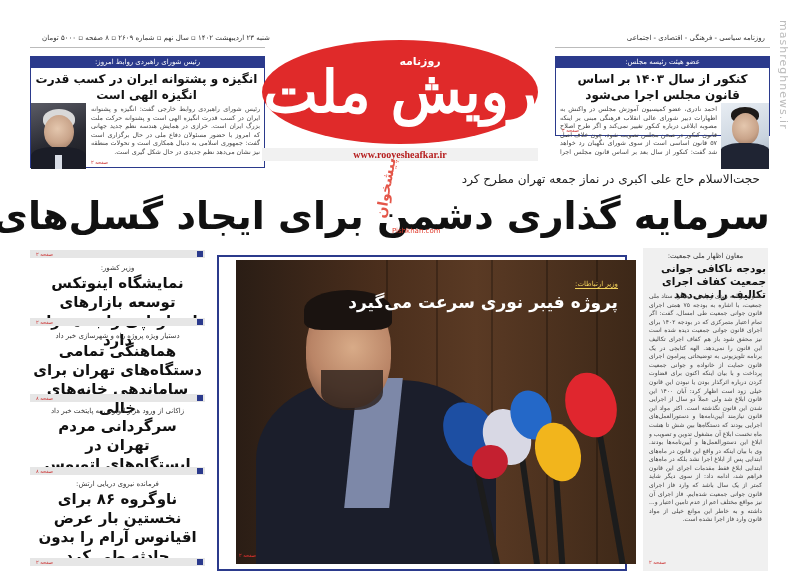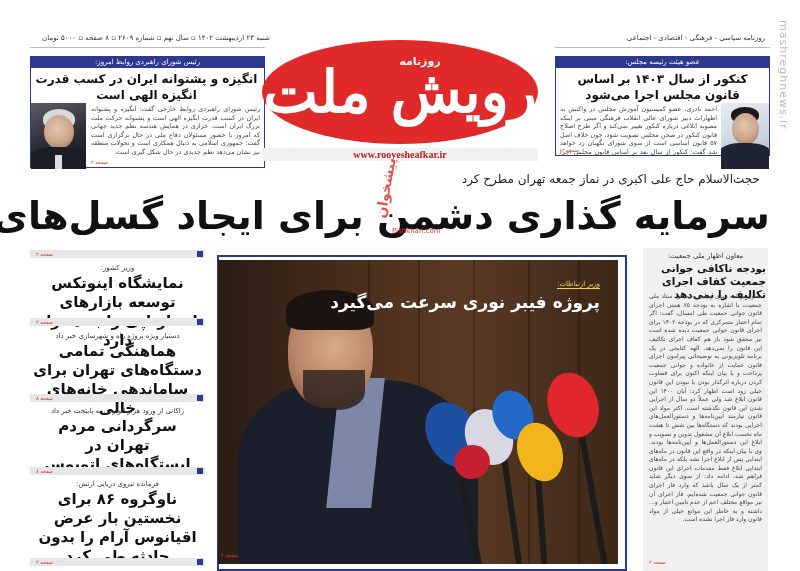--- a/index.html
+++ b/index.html
@@ -44,21 +44,21 @@
   
   .sepbar { height: 8px; background: #e6e6e6; border: 0; }
   .sepbar .sq { position: absolute; right: 2px; top: 1px; width: 6px; height: 6px; background: #2b3a8c; }
   .sepbar .ref { position: absolute; left: 6px; top: 0; font-size: 5px; color: #c33; line-height: 8px; }
   .lstory { left: 30px; width: 175px; text-align: center; }
   .lstory .kick { font-size: 7px; color: #333; line-height: 12px; }
   .lstory .title { font-size: 15px; font-weight: bold; line-height: 19px; color: #111; }
 
   
   .photo-frame { left: 217px; top: 255px; width: 410px; height: 316px; border: 2px solid #2b3a8c; background: #fff; }
-  .photo { left: 218px; top: 260px; width: 400px; height: 304px; background: linear-gradient(90deg, #2a1d15 0%, #4a2e1c 35%, #5a3a24 60%, #3d2818 100%); overflow: hidden; padding-left: 30px; }
+  .photo { left: 236px; top: 260px; width: 400px; height: 304px; background: linear-gradient(90deg, #2a1d15 0%, #4a2e1c 35%, #5a3a24 60%, #3d2818 100%); overflow: hidden; padding-left: 30px; }
   .photo .wall-line { position: absolute; top: 0; bottom: 0; width: 2px; background: rgba(0,0,0,.25); }
   .photo .person-head { position: absolute; left: 70px; top: 38px; width: 85px; height: 110px; border-radius: 45% 45% 45% 45%; background: radial-gradient(circle at 55% 45%, #d8ab88 0%, #b98466 55%, #6e4a38 100%); }
   .photo .person-hair { position: absolute; left: 68px; top: 30px; width: 88px; height: 40px; border-radius: 50% 50% 20% 20%; background: #1a1310; }
   .photo .beard { position: absolute; left: 85px; top: 110px; width: 62px; height: 40px; border-radius: 0 0 45% 45%; background: #2b1f1a; opacity: .8; }
   .photo .body { position: absolute; left: 20px; top: 120px; width: 240px; height: 200px; border-radius: 40% 40% 0 0; background: #1b1e2b; }
   .photo .shirt { position: absolute; left: 115px; top: 118px; width: 45px; height: 130px; background: #7d88a8; transform: skewX(-6deg); }
   .photo .mic { position: absolute; border-radius: 50%; }
   .photo .stem { position: absolute; width: 6px; background: #1c1c1c; transform-origin: top center; }
   .photo .kicker { position: absolute; right: 18px; top: 20px; font-size: 7px; color: #f2d25a; border-bottom: 1px solid #f2d25a; }
   .photo .title { position: absolute; right: 18px; top: 32px; font-size: 17px; font-weight: bold; color: #fff; white-space: nowrap; }
@@ -85,21 +85,21 @@
   <div class="portrait" style="left:0; top:46px; width:55px; height:66px;">
     <div class="hair" style="left:12px; top:6px; width:32px; height:20px; background:#d9d9d9;"></div>
     <div class="face" style="left:13px; top:12px; width:30px; height:34px;"></div>
     <div class="suit" style="left:0; width:55px; height:22px;"></div>
     <div class="collar" style="left:24px; bottom:0; width:7px; height:14px;"></div>
   </div>
   <div class="body" style="left:60px; right:4px; top:48px; height:54px; overflow:hidden;">رئیس شورای راهبردی روابط خارجی گفت: انگیزه و پشتوانه ایران در کسب قدرت انگیزه الهی است و پشتوانه حرکت ملت بزرگ ایران است. خرازی در همایش هندسه نظم جدید جهانی که امروز با حضور مسئولان دفاع ملی در حال برگزاری است گفت: جمهوری اسلامی به دنبال همکاری است و تحولات منطقه نیز نشان می‌دهد نظم جدیدی در حال شکل گیری است.</div>
   <div class="ref" style="left:60px; bottom:2px;">صفحه ۲</div>
 </div>
 
-<div class="abs sidebox" style="left:555px; top:56px; width:215px; height:100px;">
+<div class="abs sidebox" style="left:555px; top:56px; width:215px; height:80px;">
   <div class="banner">عضو هیئت رئیسه مجلس:</div>
   <div class="head">کنکور از سال ۱۴۰۳ بر اساس قانون مجلس اجرا می‌شود</div>
   <div class="portrait" style="right:0; top:46px; width:48px; height:66px; background:linear-gradient(160deg,#e8edf3 0%,#c9d3de 60%,#9aa7b6 100%);">
     <div class="hair" style="left:10px; top:4px; width:28px; height:16px; background:#1e1a18;"></div>
     <div class="face" style="left:11px; top:10px; width:27px; height:32px;"></div>
     <div class="suit" style="left:-2px; width:52px; height:26px; background:#1f2433;"></div>
   </div>
   <div class="body" style="left:4px; right:52px; top:48px; height:54px; overflow:hidden;">احمد نادری، عضو کمیسیون آموزش مجلس در واکنش به اظهارات دبیر شورای عالی انقلاب فرهنگی مبنی بر اینکه مصوبه ابلاغی درباره کنکور تغییر نمی‌کند و اگر طرح اصلاح قانون کنکور در صحن مجلس تصویب شود، چون خلاف اصل ۵۷ قانون اساسی است از سوی شورای نگهبان رد خواهد شد گفت: کنکور از سال بعد بر اساس قانون مجلس اجرا می‌شود.</div>
   <div class="ref" style="left:6px; bottom:2px;">صفحه ۲</div>
 </div>

